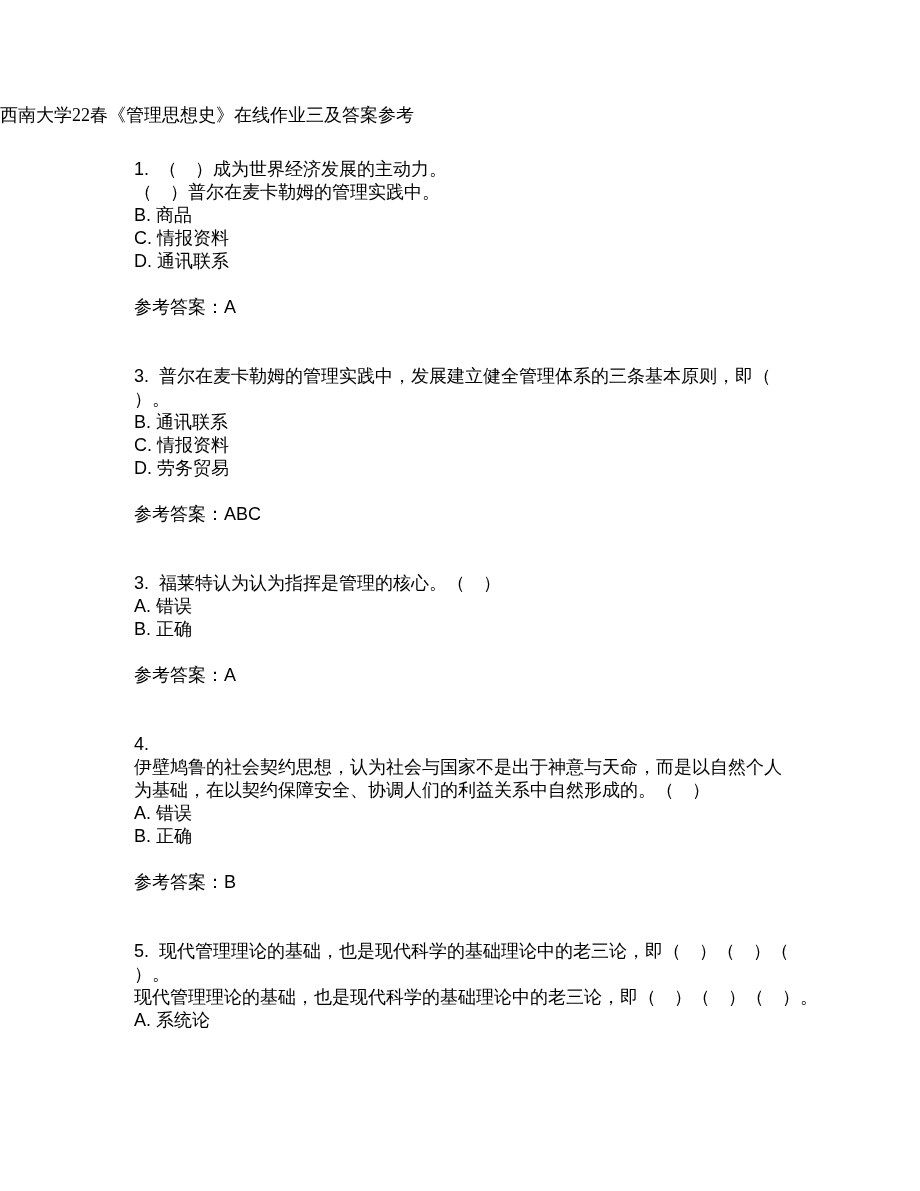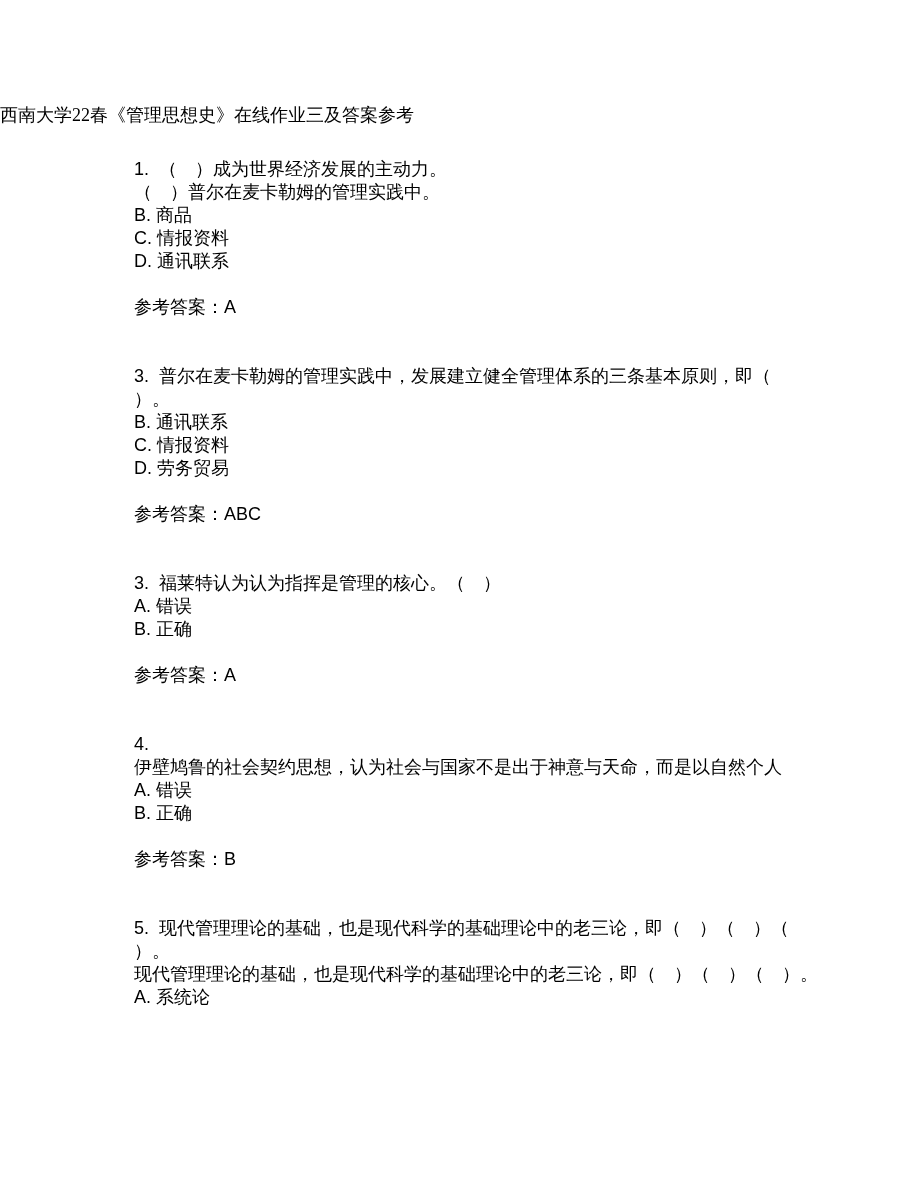--- a/index.html
+++ b/index.html
@@ -72,20 +72,21 @@
     <div class="ln">3.  福莱特认为认为指挥是管理的核心。（　）</div>
     <div class="ln">A. 错误</div>
     <div class="ln">B. 正确</div>
     <div class="ln"></div>
     <div class="ln"><span>参考答案：</span><span>A</span></div>
     <div class="ln"></div>
     <div class="ln"></div>
 
     <div class="ln">4.</div>
     <div class="ln">伊壁鸠鲁的社会契约思想，认为社会与国家不是出于神意与天命，而是以自然个人</div>
+    <div class="ln">为基础，在以契约保障安全、协调人们的利益关系中自然形成的。（　）</div>
     <div class="ln">A. 错误</div>
     <div class="ln">B. 正确</div>
     <div class="ln"></div>
     <div class="ln"><span>参考答案：</span><span>B</span></div>
     <div class="ln"></div>
     <div class="ln"></div>
 
     <div class="ln">5.  现代管理理论的基础，也是现代科学的基础理论中的老三论，即（　）（　）（</div>
     <div class="ln">）。</div>
     <div class="ln">现代管理理论的基础，也是现代科学的基础理论中的老三论，即（　）（　）（　）。</div>

